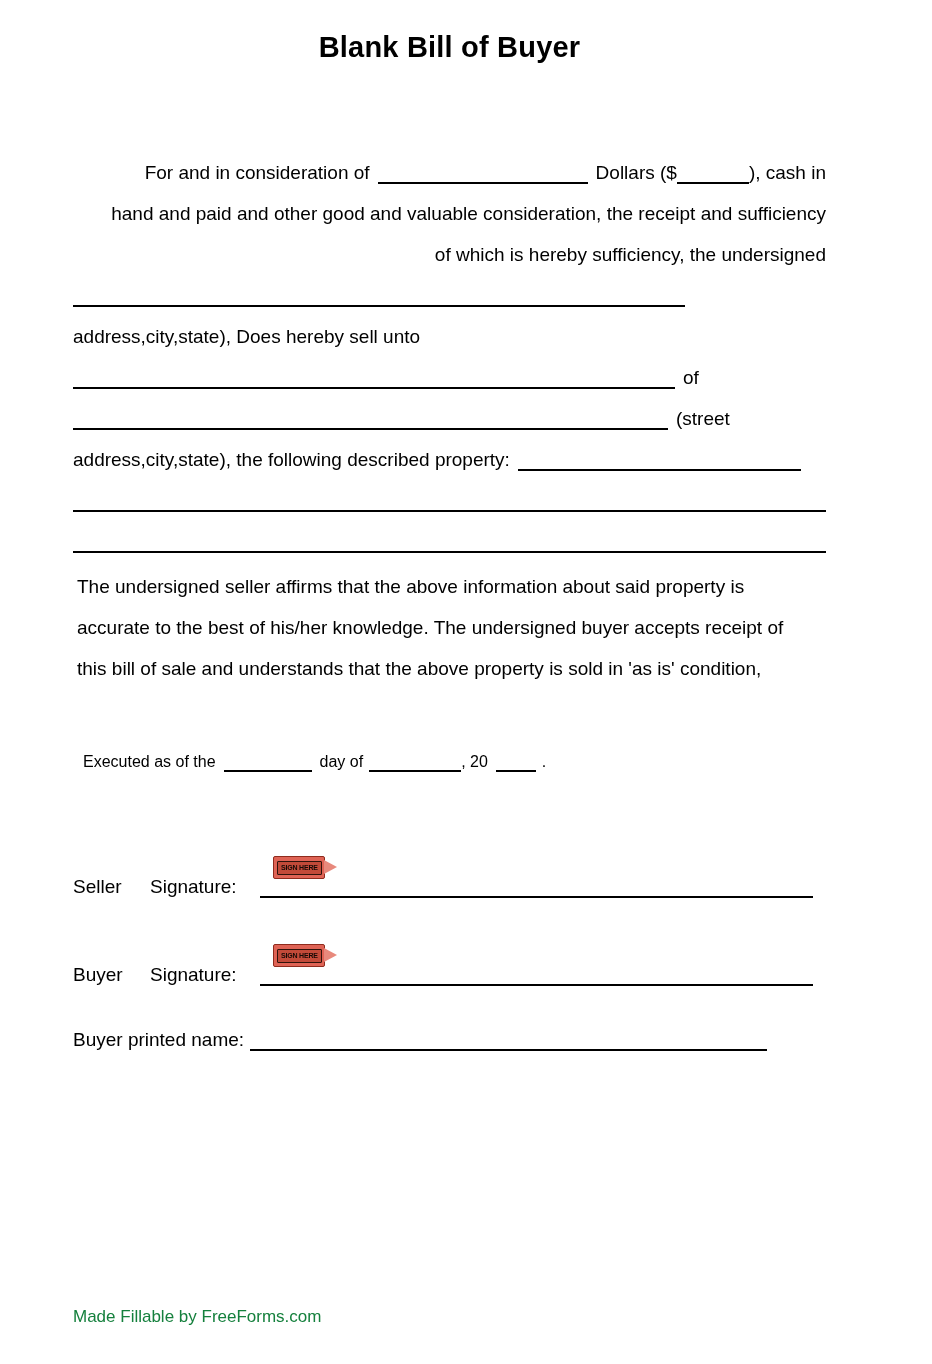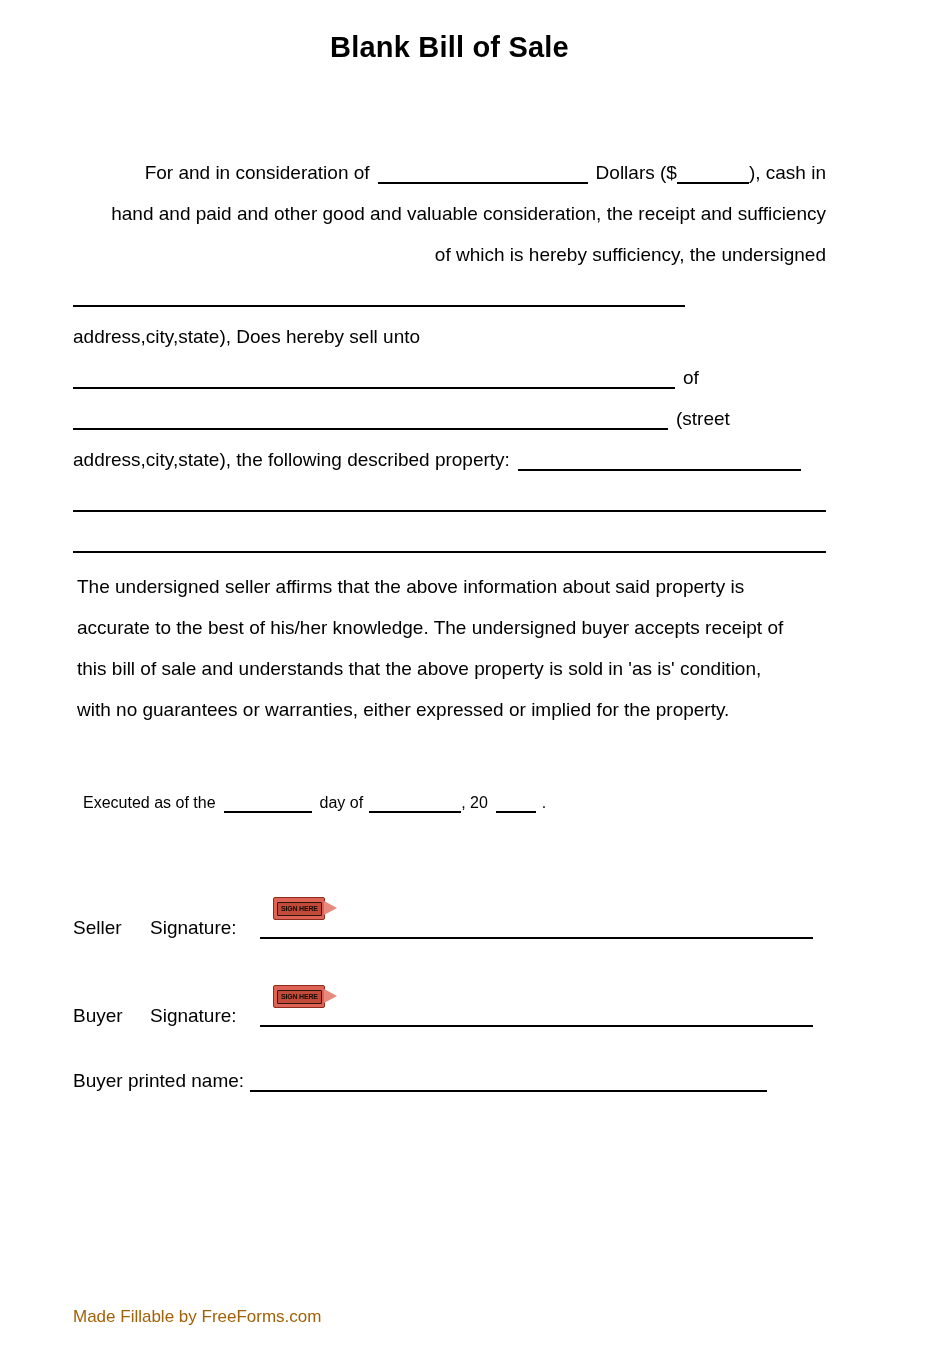--- a/index.html
+++ b/index.html
@@ -80,30 +80,30 @@
     border-radius:1px;
     font-size:7px;
     font-weight:bold;
     color:#160905;
     line-height:9px;
     letter-spacing:-0.2px;
     white-space:nowrap;
   }
   .footer{
     position:absolute;left:73px;top:1306px;
-    font-size:17px;line-height:22px;color:#a16207;
+    font-size:17px;line-height:22px;color:#15803d;
   }
 </style>
 </head>
 <body>
 
 <div class="page">
   <div class="content">
 
-    <h1 class="title">Blank Bill of Sale</h1>
+    <h1 class="title">Blank Bill of Buyer</h1>
 
     <div class="para p1">
       <div class="line"><span>For and in consideration of</span><span class="blank w210 gap8"></span><span class="gap8">Dollars ($</span><span class="blank w72"></span><span>), cash in</span></div>
       <div class="line"><span>hand and paid and other good and valuable consideration, the receipt and sufficiency</span></div>
       <div class="line"><span>of which is hereby sufficiency, the undersigned</span></div>
     </div>
 
     <div class="para">
       <div class="line"><span class="blank w612"></span></div>
       <div class="line"><span>address,city,state), Does hereby sell unto</span></div>
@@ -111,21 +111,20 @@
       <div class="line"><span class="blank w595"></span><span class="gap8">(street</span></div>
       <div class="line"><span>address,city,state), the following described property:</span><span class="blank w283 gap8"></span></div>
       <div class="line"><span class="blank w753"></span></div>
       <div class="line"><span class="blank w753"></span></div>
     </div>
 
     <div class="para p2">
       <div class="line"><span>The undersigned seller affirms that the above information about said property is</span></div>
       <div class="line"><span>accurate to the best of his/her knowledge. The undersigned buyer accepts receipt of</span></div>
       <div class="line"><span>this bill of sale and understands that the above property is sold in 'as is' condition,</span></div>
-      <div class="line"><span>with no guarantees or warranties, either expressed or implied for the property.</span></div>
     </div>
 
     <div class="exec-line"><span>Executed as of the</span><span class="blank w88 gap8"></span><span class="gap8">day of</span><span class="blank w92 gap6"></span><span>, 20</span><span class="blank w40 gap8"></span><span class="gap6">.</span></div>
 
     <div class="sig-row seller">
       <div class="sign-tag">
           <span class="tag-inner">SIGN HERE</span>
         </div>
       <span class="party">Seller</span><span>Signature:</span><span class="blank w553 sigblank"></span>
     </div>

